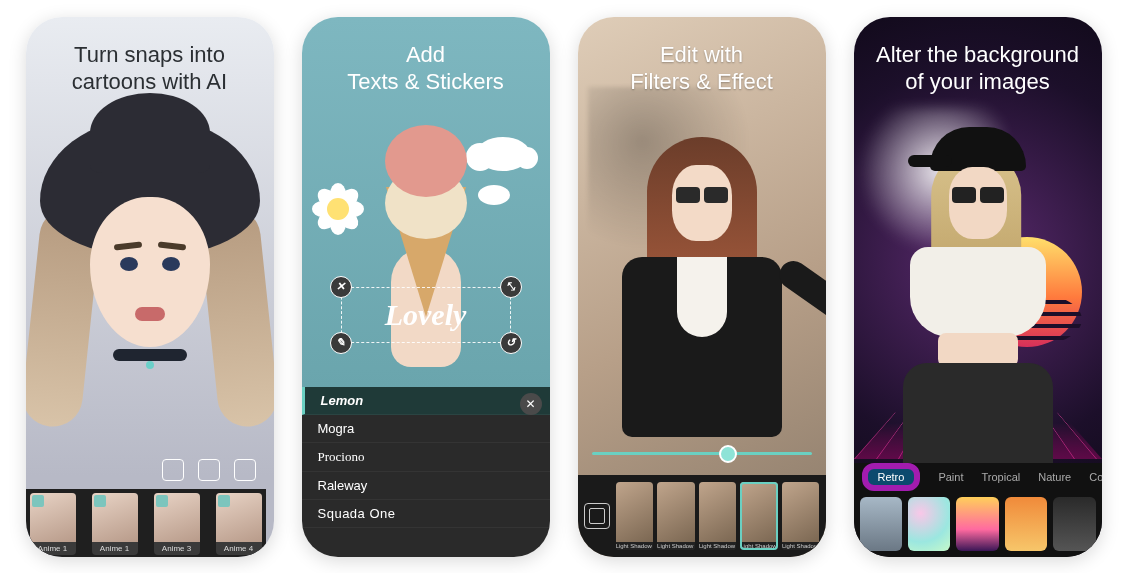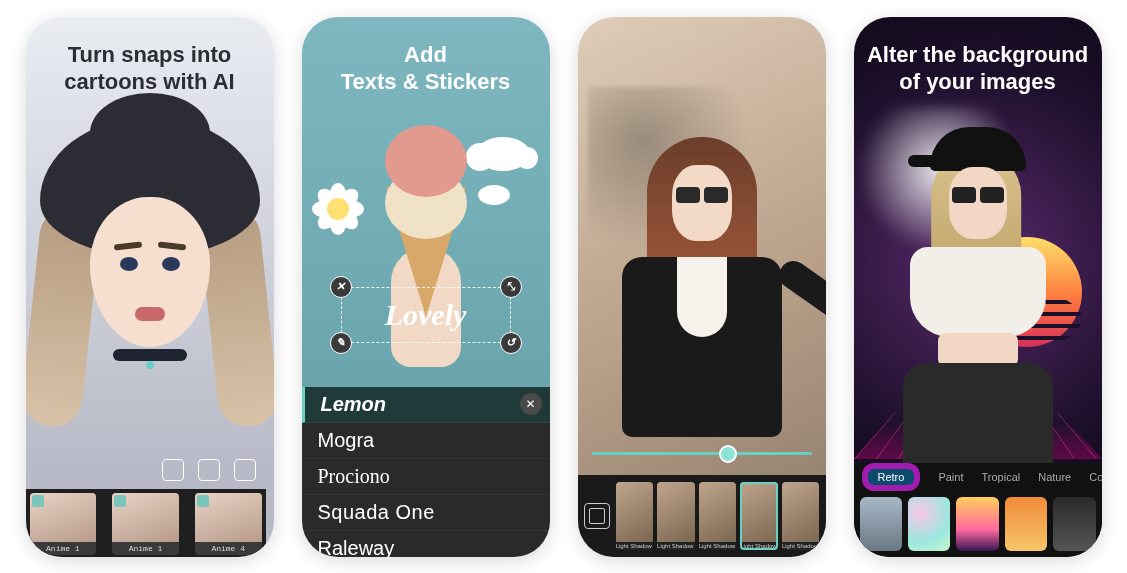--- a/index.html
+++ b/index.html
@@ -25,21 +25,21 @@
     flex-direction: column;
   }
   .headline {
     position: absolute;
     top: 24px;
     left: 0;
     right: 0;
     text-align: center;
     font-size: 22px;
     line-height: 1.25;
-    font-weight: 700;
+    font-weight: 400;
     white-space: pre-line;
     z-index: 5;
     padding: 0 12px;
   }
   
   .c1 { background: linear-gradient(180deg,#e9ecf1 0%, #b7b9c6 85%); }
   .c1 .headline { color:#2b2f33; }
   .portrait {
     position: absolute;
     top: 100px; left: 50%; transform: translateX(-50%);
@@ -73,21 +73,21 @@
   .choker::after{content:"";position:absolute;left:50%;top:100%;transform:translateX(-50%);width:8px;height:8px;background:#6bd0c9;border-radius:50%;}
   .toolbar1{
     position:absolute; left:0; right:0; bottom:72px; height:26px;
     display:flex; justify-content:flex-end; gap:14px; padding:0 18px;
   }
   .toolbar1 .t-icon{
     width:22px;height:22px;border:1.5px solid #fff;border-radius:4px;
   }
   .thumbs{
     position:absolute; left:0; right:8px; bottom:0; height:68px;
-    background:#1f1f1f; display:flex; gap:16px; padding:4px 4px 2px;font-family:Liberation Mono, monospace;
+    background:#1f1f1f; display:flex; gap:16px; padding:4px 4px 2px;
   }
   .thumb{
     flex:1; display:flex; flex-direction:column; align-items:center;
     background:#3a3a3a; border-radius:4px; overflow:hidden; position:relative;
   }
   .thumb .timg{flex:1;width:100%;background:linear-gradient(160deg,#e8d3c5,#b89b8a);}
   .thumb .badge{position:absolute;top:2px;left:2px;width:12px;height:12px;background:#7cc5bd;border-radius:2px;}
   .thumb .tlabel{font-size:8px;color:#ddd;padding:2px 0;}
   
   .c2 .top{position:absolute;inset:0;bottom:170px;background:linear-gradient(180deg,#7eb7c0,#6aa5ad);}
@@ -118,21 +118,21 @@
   .tbhandle{position:absolute;width:22px;height:22px;background:#3a3a3a;border:1px solid #fff;border-radius:50%;
     display:flex;align-items:center;justify-content:center;color:#fff;font-size:11px;}
   .tbhandle.tl{top:-12px;left:-12px;} .tbhandle.tr{top:-12px;right:-12px;}
   .tbhandle.bl{bottom:-12px;left:-12px;} .tbhandle.br{bottom:-12px;right:-12px;}
   .fontpanel{
     position:absolute;left:0;right:0;bottom:0;height:170px;background:#2a2a2a;
     display:flex;flex-direction:column;color:#fff;
   }
   .fontpanel .close{position:absolute;top:6px;right:8px;width:22px;height:22px;background:#4a4a4a;border-radius:50%;
     display:flex;align-items:center;justify-content:center;font-size:12px;}
-  .fontrow{padding:6px 16px;font-size:20px;border-bottom:1px solid rgba(255,255,255,0.05);}
+  .fontrow{padding:6px 16px;font-size:13px;border-bottom:1px solid rgba(255,255,255,0.05);}
   .fontrow.sel{background:#1f3a38;border-left:3px solid #6ad0c2;font-weight:700;font-style:italic;}
   .fontrow.mogra{font-family:Impact,sans-serif;font-weight:400;}
   .fontrow.prociono{font-family:Georgia,serif;}
   .fontrow.raleway{font-family:"Helvetica Neue",sans-serif;font-weight:300;}
   .fontrow.squada{font-family:Impact,sans-serif;letter-spacing:0.5px;}
   
   .c3 .bg{position:absolute;inset:0;background:linear-gradient(155deg,#dfcdb8 0%,#b79f88 55%,#8a7a69 100%);}
   .c3 .headline{color:#fff;text-shadow:0 1px 2px rgba(0,0,0,0.3);}
   .shadow-leaf{position:absolute;top:70px;left:10px;width:180px;height:180px;
     background:radial-gradient(ellipse at 30% 30%, rgba(0,0,0,0.25), transparent 60%);
@@ -228,20 +228,25 @@
       <div class="tlabel">Anime 1</div>
     </div>
     <div class="thumb">
       <div class="badge"></div>
       <div class="timg"></div>
       <div class="tlabel">Anime 1</div>
     </div>
     <div class="thumb">
       <div class="badge"></div>
       <div class="timg"></div>
+      <div class="tlabel">Anime 3</div>
+    </div>
+    <div class="thumb">
+      <div class="badge"></div>
+      <div class="timg"></div>
       <div class="tlabel">Anime 4</div>
     </div>
   </div>
 </div>
 
 <div class="card c2">
   <div class="top">
     <div class="cloud a"></div>
     <div class="cloud b"></div>
     <div class="daisy">
@@ -267,28 +272,30 @@
       <div class="tbhandle br">↺</div>
     </div>
   </div>
   <div class="headline">Add
 Texts &amp; Stickers</div>
   <div class="fontpanel">
     <div class="close">✕</div>
     <div class="fontrow sel">Lemon</div>
     <div class="fontrow mogra">Mogra</div>
     <div class="fontrow prociono">Prociono</div>
+    <div class="fontrow raleway">Raleway</div>
     <div class="fontrow squada">Squada One</div>
-    <div class="fontrow raleway">Raleway</div>
   </div>
 </div>
 
 <div class="card c3">
   <div class="bg"></div>
   <div class="shadow-leaf"></div>
+  <div class="headline">Edit with
+Filters &amp; Effect</div>
   <div class="woman">
     <div class="whair"></div>
     <div class="jacket"></div>
     <div class="shirt"></div>
     <div class="arm"></div>
     <div class="wface"></div>
     <div class="wglasses">
         <span></span>
         <span></span>
       </div>

